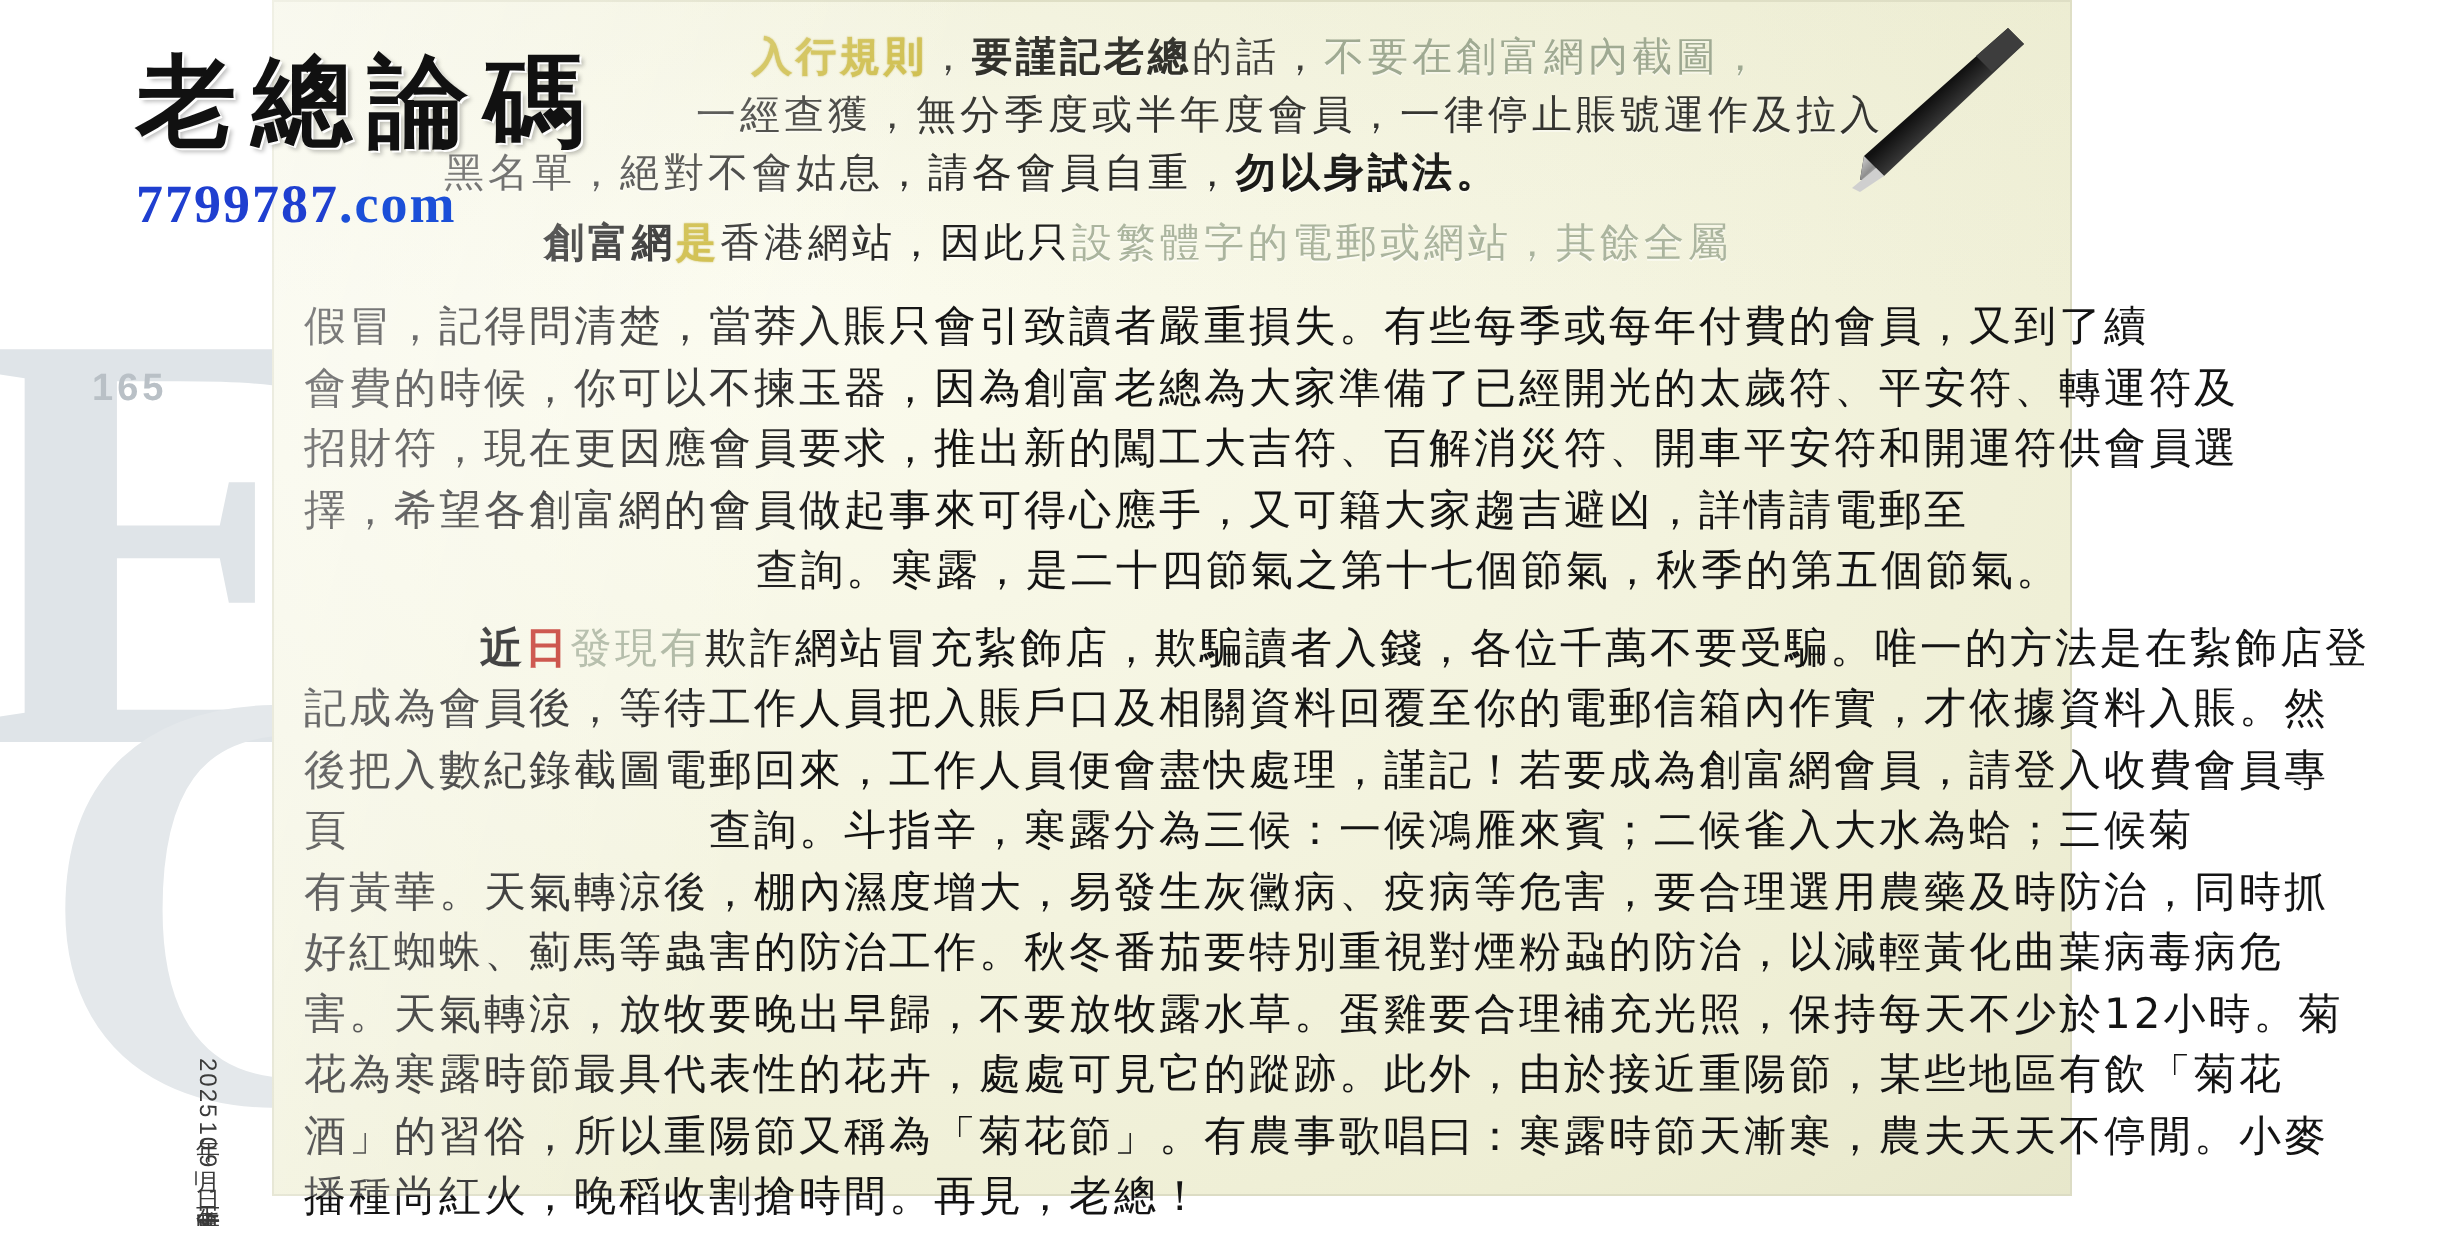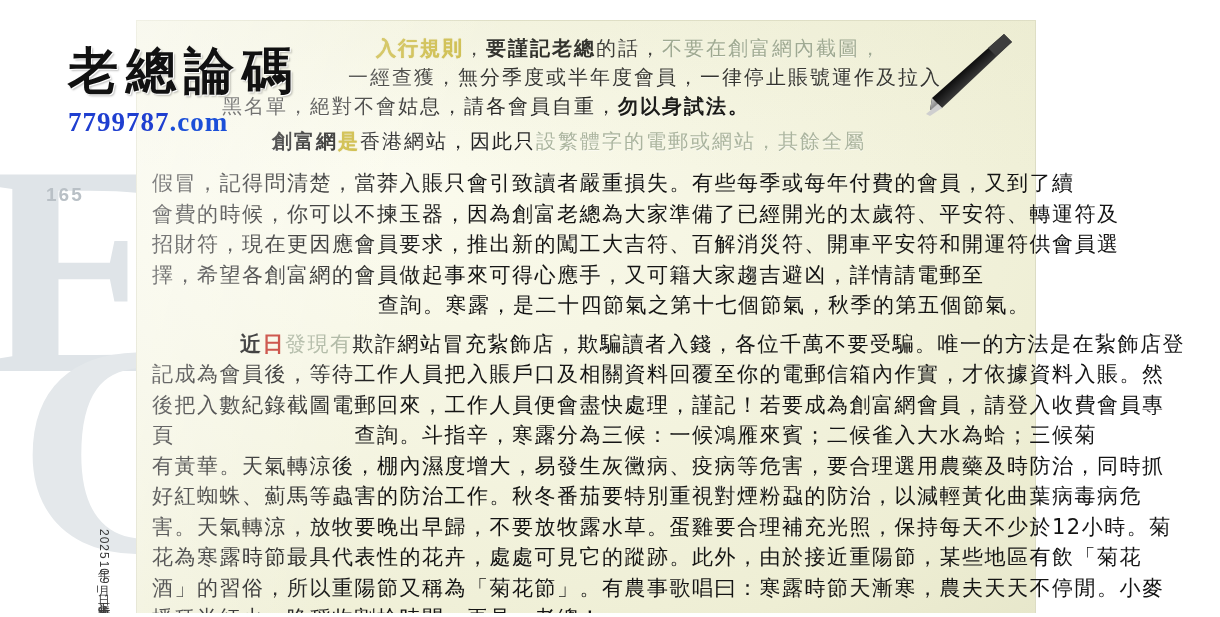--- a/index.html
+++ b/index.html
@@ -66,21 +66,21 @@
     color: #3a3a3a;
     writing-mode: vertical-rl;
     text-orientation: mixed;
     letter-spacing: 1px;
     white-space: nowrap;
   }
 
   
   .sheet {
     position: absolute;
-    left: 136px; top: 20px;
+    left: 136px; top: 0;
     width: 900px; height: 598px;
     background:
       radial-gradient(ellipse at 30% 25%, #fbfbee 0%, #f4f4e0 45%, #eeeed4 80%, #e7e7cb 100%);
     box-shadow: 0 0 0 1px #dcdcc4 inset;
   }
   .sheet::after {
     content: "";
     position: absolute;
     left: 0; top: 0; right: 0; bottom: 0;
     background:

